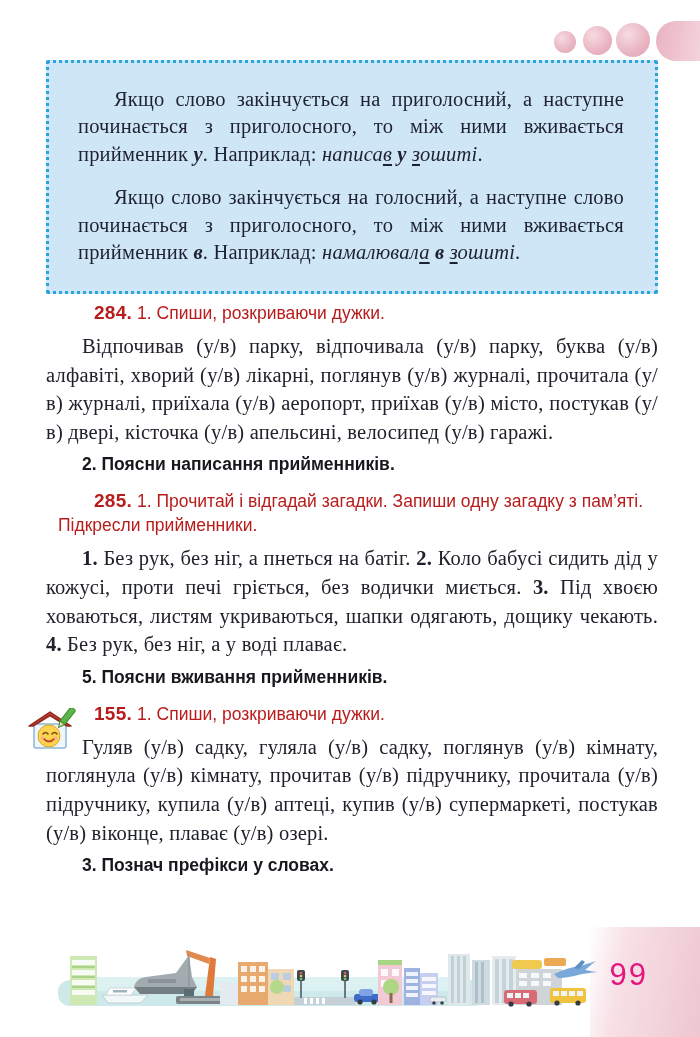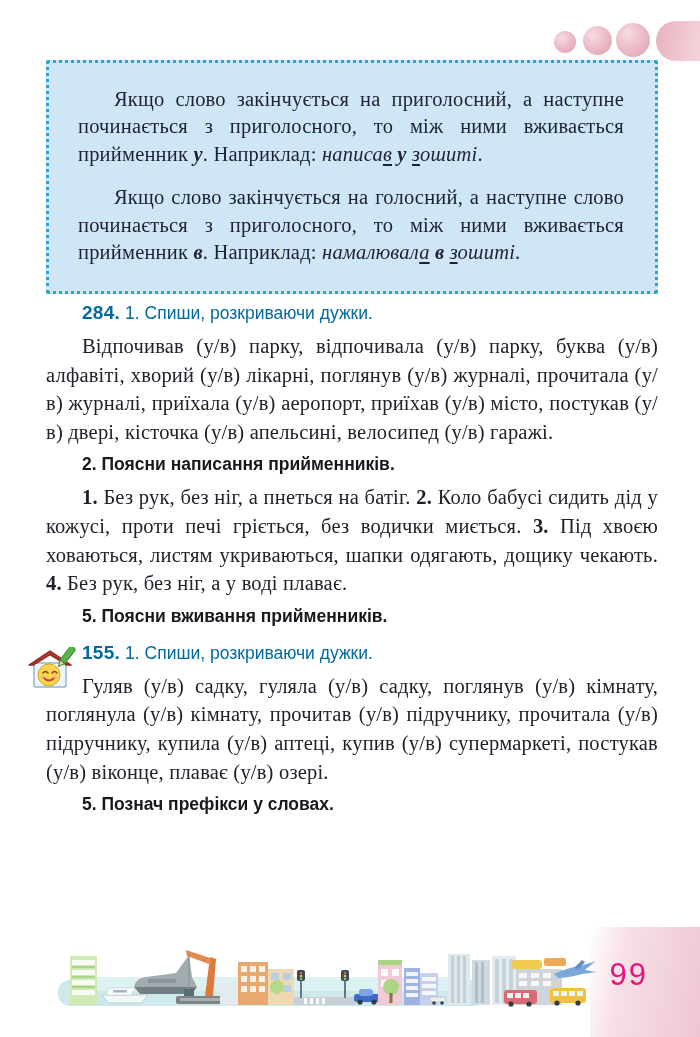--- a/index.html
+++ b/index.html
@@ -26,22 +26,22 @@
   }
   .rule-box p {
     margin:16px; font-size:20.5px; line-height:27.4px; text-align:justify;
     text-indent:36px; color:#1d2130; letter-spacing:0.2px;
   }
   .rule-box p span { text-underline-offset:3px; }
 
   
   .content { position:absolute; left:46px; top:288px; width:612px; }
   .ex-header {
-    margin:13px 0 0; font-family:"Liberation Sans", sans-serif;
-    font-size:17.5px; line-height:24px; text-indent:36px; color:#0369a1;
+    margin:13px 12px 0; font-family:"Liberation Sans", sans-serif;
+    font-size:17.5px; line-height:24px; text-indent:36px; color:#b91c1c;
   }
   .ex-num { font-weight:bold; font-size:19px; letter-spacing:0.3px; }
   .body-text {
     margin:7px 0 0; font-size:20.5px; line-height:28.6px;
     text-align:justify; text-indent:36px; letter-spacing:0.2px; color:#20222b;
   }
   .ex-task2 {
     margin:6px 0 0; font-family:"Liberation Sans", sans-serif;
     font-size:17.5px; line-height:24px; text-indent:36px; color:#17181d;font-weight:bold;
   }
@@ -77,20 +77,21 @@
 
   <div class="content">
 
     <section class="exercise">
       <p class="ex-header"><span class="ex-num">284.</span>&nbsp;<span>1. Спиши, розкриваючи дужки.</span></p>
       <p class="body-text">Відпочивав (у/в) парку, відпочивала (у/в) парку, буква (у/в) алфавіті, хворий (у/в) лікарні, поглянув (у/в) журналі, прочитала (у/в) журналі, приїхала (у/в) аеропорт, приїхав (у/в) місто, постукав (у/в) двері, кісточка (у/в) апельсині, велосипед (у/в) гаражі.</p>
       <p class="ex-task2">2. Поясни написання прийменників.</p>
     </section>
 
     <section class="exercise">
+      <p class="ex-header"><span class="ex-num">285.</span>&nbsp;<span>1. Прочитай і відгадай загадки. Запиши одну загадку з пам’яті. Підкресли прийменники.</span></p>
       <p class="body-text"><span style="font-weight: bold;">1.</span><span> Без рук, без ніг, а пнеться на батіг. </span><span style="font-weight: bold;">2.</span><span> Коло бабусі сидить дід у кожусі, проти печі гріється, без водички миється. </span><span style="font-weight: bold;">3.</span><span> Під хвоєю ховаються, листям укриваються, шапки одягають, дощику чекають. </span><span style="font-weight: bold;">4.</span><span> Без рук, без ніг, а у воді плаває.</span></p>
       <p class="ex-task2">5. Поясни вживання прийменників.</p>
     </section>
 
     <section class="exercise">
       <svg class="hw-icon" viewBox="0 0 50 44" aria-hidden="true">
 
         <rect x="8" y="16" width="32" height="24" rx="2" fill="#eef6fb" stroke="#8fb6d4" stroke-width="1.5"></rect>
 
         <path d="M3 18 L24 4 L45 18 L41 18 L24 7.5 L7 18 Z" fill="#c23b2e" stroke="#8f2a20" stroke-width="1.5" stroke-linejoin="round"></path>
@@ -102,21 +103,21 @@
 
         <circle cx="23" cy="28" r="11" fill="#fcd44f" stroke="#d9a524" stroke-width="1"></circle>
         <path d="M17 26 q2.5 -3 5 0" fill="none" stroke="#7a4a12" stroke-width="1.6" stroke-linecap="round"></path>
         <path d="M26 26 q2.5 -3 5 0" fill="none" stroke="#7a4a12" stroke-width="1.6" stroke-linecap="round"></path>
         <path d="M18 31 q5 5 10 0" fill="none" stroke="#c2452c" stroke-width="1.8" stroke-linecap="round"></path>
         <circle cx="16.5" cy="30" r="1.8" fill="#f4a9a0" opacity="0.85"></circle>
         <circle cx="29.5" cy="30" r="1.8" fill="#f4a9a0" opacity="0.85"></circle>
       </svg>
       <p class="ex-header"><span class="ex-num">155.</span>&nbsp;<span>1. Спиши, розкриваючи дужки.</span></p>
       <p class="body-text">Гуляв (у/в) садку, гуляла (у/в) садку, поглянув (у/в) кімнату, поглянула (у/в) кімнату, прочитав (у/в) підручнику, прочитала (у/в) підручнику, купила (у/в) аптеці, купив (у/в) супермаркеті, постукав (у/в) віконце, плаває (у/в) озері.</p>
-      <p class="ex-task2">5. Познач префікси у словах.</p>
+      <p class="ex-task2">3. Познач префікси у словах.</p>
     </section>
 
   </div>
 
   <svg class="footer-art" viewBox="0 0 540 72" aria-hidden="true">
 
     <rect x="0" y="33" width="428" height="26" rx="12" fill="#cde9e9"></rect>
     <rect x="30" y="30" width="380" height="14" fill="#dcf1f1"></rect>
 
     <rect x="12" y="9" width="27" height="49" fill="#cfe9b5"></rect>

